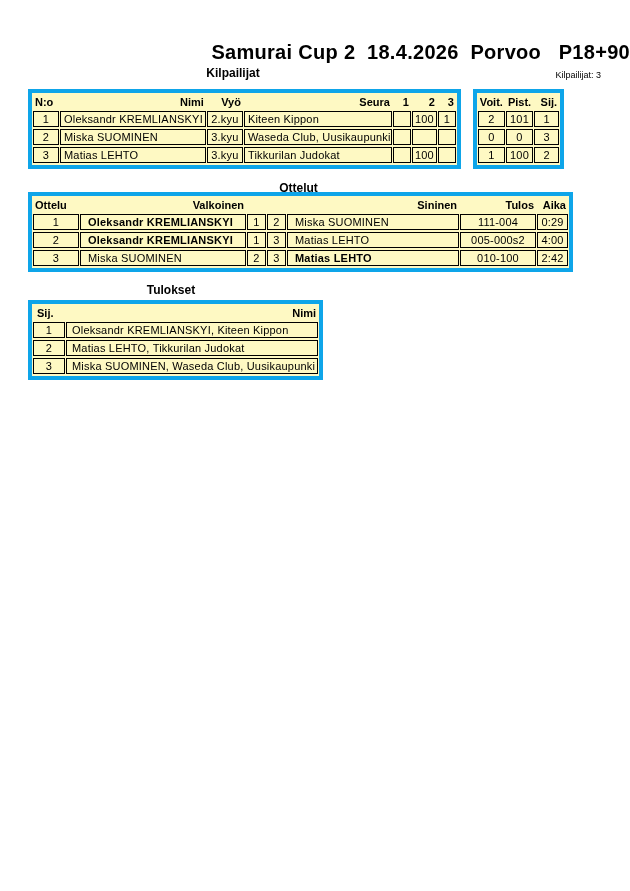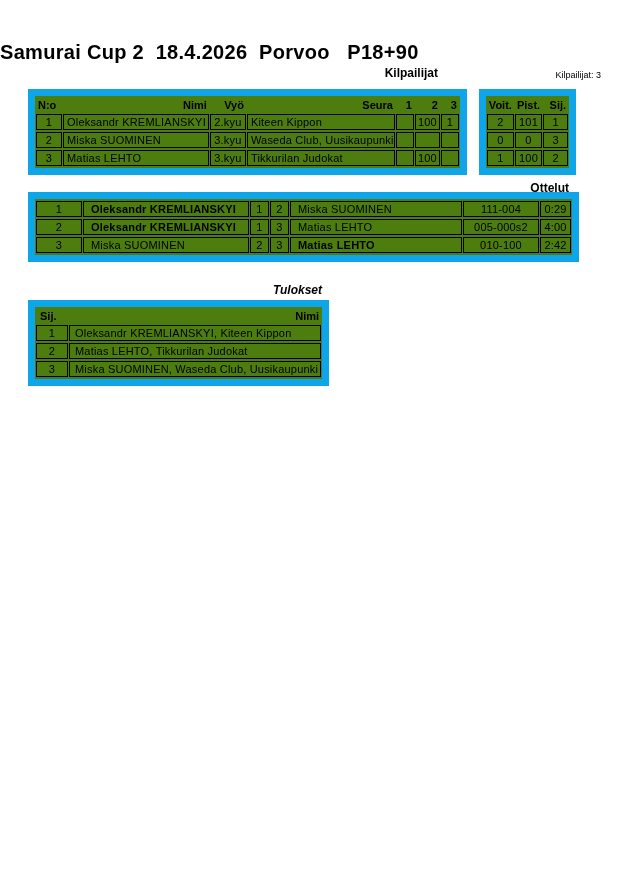--- a/index.html
+++ b/index.html
@@ -1,34 +1,34 @@
 <!DOCTYPE html>
 <html><head>
 <meta charset="utf-8">
 <style>
   html,body{margin:0;padding:0;background:#ffffff;}
   .page{
     position:relative;width:630px;height:891px;background:#ffffff;
     font-family:"Liberation Sans",sans-serif;color:#000;overflow:hidden;
   }
   .main-title{
-    position:absolute;top:41px;left:0;width:630px;text-align:left;
+    position:absolute;top:41px;left:0;width:630px;text-align:right;
     font-size:20px;font-weight:bold;white-space:pre;letter-spacing:0.3px;
   }
-  .section-title{font-size:12px;font-weight:bold;text-align:right;}
+  .section-title{font-size:12px;font-weight:bold;text-align:center;}
   .sub-kilpailijat{position:absolute;top:66px;left:28px;width:410px;}
   .count-label{position:absolute;top:70px;right:29px;font-size:9px;padding-left:32px;}
   .t1wrap{position:absolute;top:89px;left:28px;display:flex;align-items:flex-start;}
   .summary{margin-left:12px;}
   .sub-ottelut{position:absolute;top:181px;left:28px;width:541px;}
   .t2{position:absolute;top:192px;left:28px;}
-  .sub-tulokset{position:absolute;top:283px;left:36px;width:286px;font-style:italic;}
+  .sub-tulokset{position:absolute;top:283px;left:28px;width:286px;}
   .t3{position:absolute;top:300px;left:28px;}
 
-  table.tbl{border-collapse:separate;border-spacing:1px 2px;border:7px solid #0ea5e9;table-layout:fixed;background:#4d7c0f;}
+  table.tbl{border-collapse:separate;border-spacing:1px 2px;border:4px solid #0ea5e9;table-layout:fixed;background:#fef9c3;}
   .tbl th{
     border:none;font-size:11px;font-weight:bold;height:14px;
     padding:0 2px;text-align:right;white-space:nowrap;overflow:visible;
   }
   .tbl td{
     border:1px solid #000;font-size:11px;height:14px;padding:0 2px;
     text-align:center;letter-spacing:0.2px;white-space:nowrap;
   }
   td.l{text-align:left;padding-left:3px;}
   td.l7{text-align:left;padding-left:7px;}
@@ -136,20 +136,29 @@
     <colgroup>
       <col style="width:46px">
         <col style="width:166px">
         <col style="width:19px">
         <col style="width:19px">
       <col style="width:172px">
         <col style="width:76px">
         <col style="width:31px">
     </colgroup>
     <tbody>
+        <tr>
+      <th class="hl">Ottelu</th>
+      <th>Valkoinen</th>
+      <th></th>
+      <th></th>
+      <th>Sininen</th>
+      <th>Tulos</th>
+      <th>Aika</th>
+    </tr>
     <tr>
       <td>1</td>
       <td class="l7 b">Oleksandr KREMLIANSKYI</td>
       <td>1</td>
       <td>2</td>
       <td class="l7">Miska SUOMINEN</td>
       <td>111-004</td>
       <td>0:29</td>
     </tr>
     <tr>

